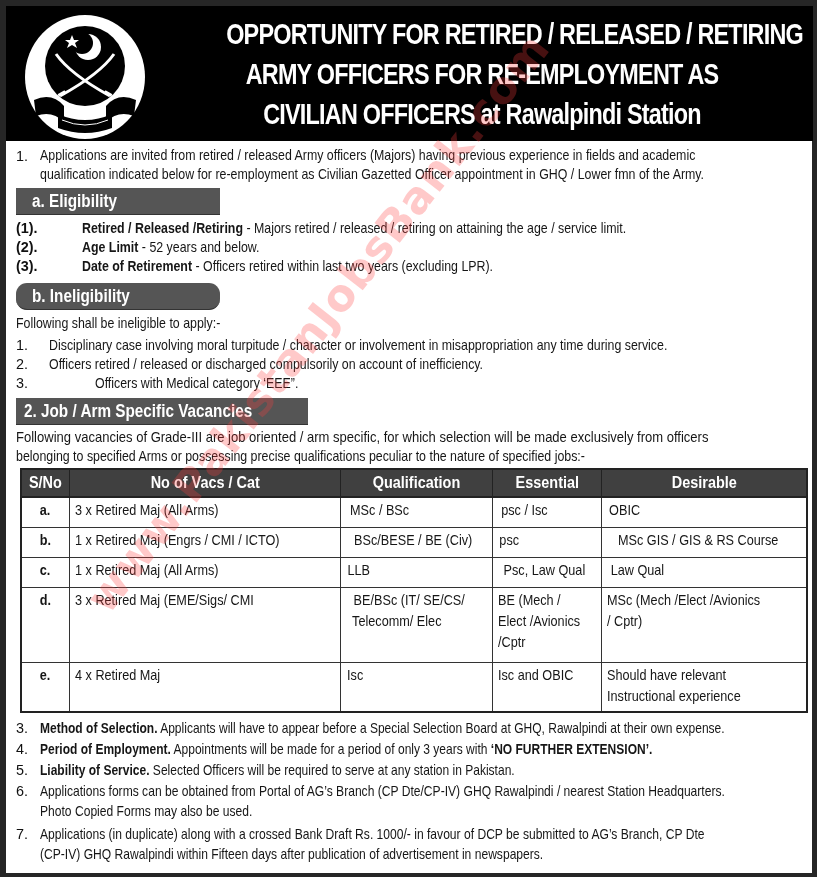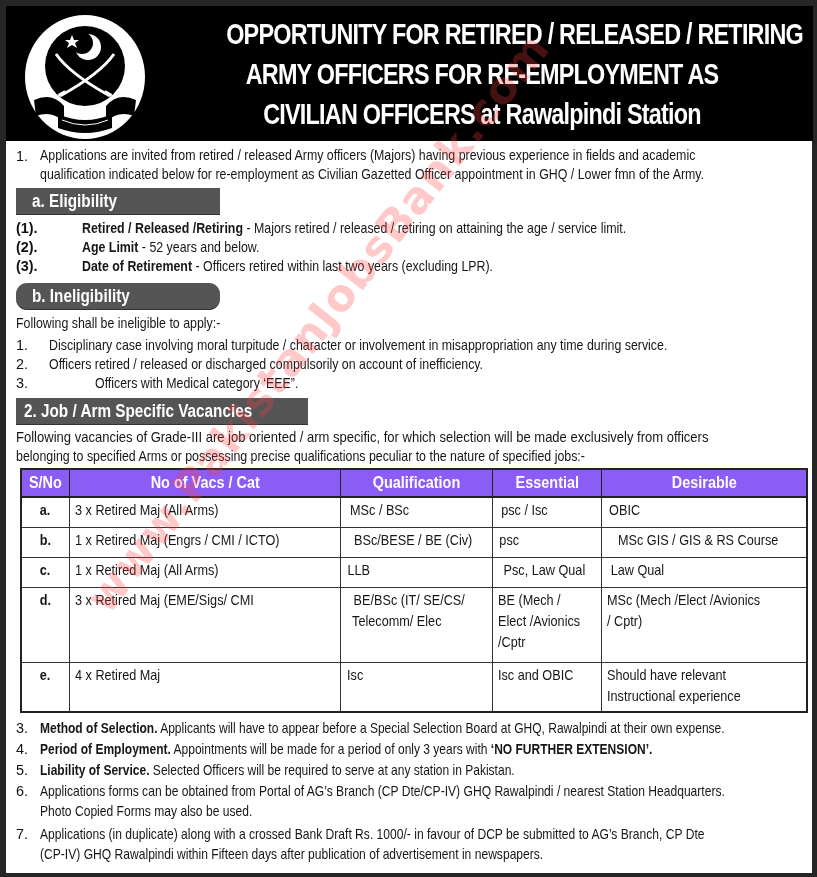--- a/index.html
+++ b/index.html
@@ -26,21 +26,21 @@
     .num { position: absolute; font-size: 14.4px; line-height: 20px; }
 
     .sec-head { position: absolute; background: #555; color: #fff; font-weight: bold;
       font-size: 18px; line-height: 26px; padding-left: 16px; white-space: nowrap;
       border-bottom: 1px solid #333; }
     .sec-head span { display: inline-block; transform: scaleX(0.85); transform-origin: left center; }
 
     
     .tbl { position: absolute; left: 14px; top: 327px; width: 788px; border-collapse: collapse;
       border: 2px solid #222; font-size: 14.4px; }
-    .tbl th { background: #8b5cf6; color: #fff; font-weight: bold; font-size: 17px; height: 28px;
+    .tbl th { background: #404040; color: #fff; font-weight: bold; font-size: 17px; height: 28px;
       border-left: 1px solid #222; border-right: 1px solid #222; border-bottom: 2px solid #222;
       padding: 0 4px; text-align: center; white-space: nowrap; }
     .tbl td { border: 1px solid #333; vertical-align: top; padding: 2px 5px; line-height: 21px;
       color: #161616; }
     .tbl td.c { text-align: left; }
     .tbl td.sn { text-align: center; font-weight: bold; }
     .tbl .inner { display: inline-block; transform: scaleX(0.88); transform-origin: center top; white-space: nowrap; }
     .tbl td.l .inner { transform-origin: left top; }
     .tbl th .inner { display: inline-block; transform: scaleX(0.85); transform-origin: center; }
 

